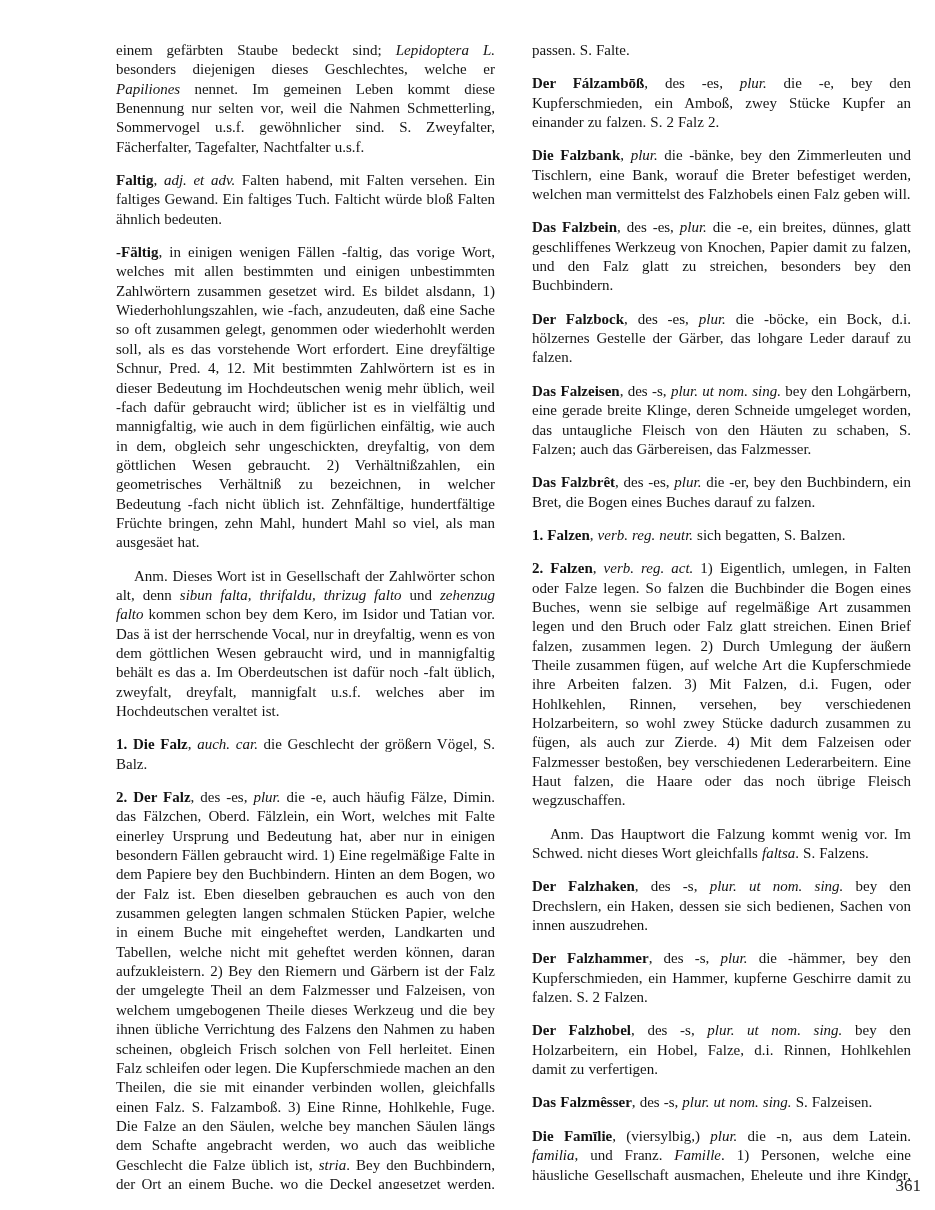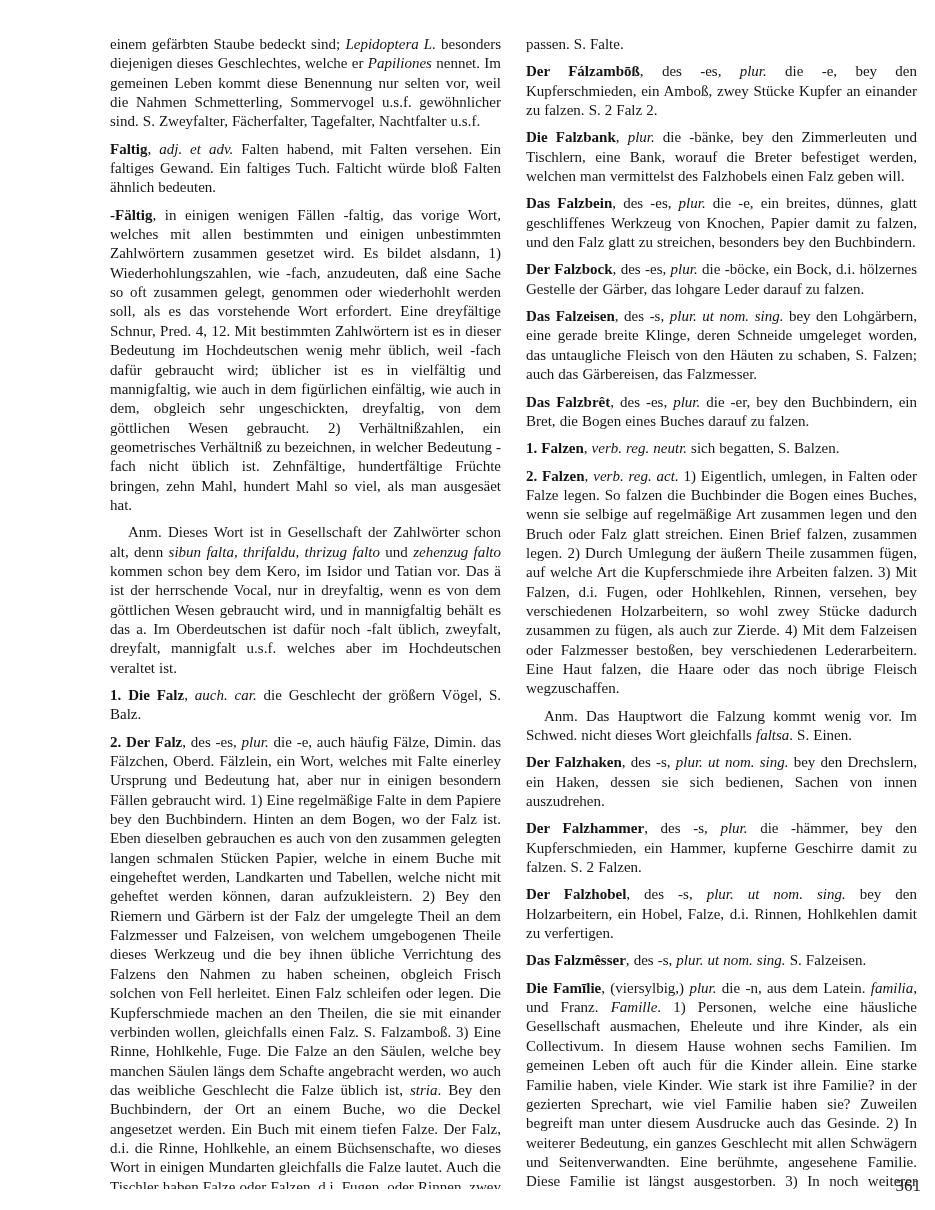--- a/index.html
+++ b/index.html
@@ -20,21 +20,21 @@
     overflow: hidden;
     font-size: 15px;
     line-height: 19.35px;
     text-align: justify;
     hyphens: auto;
     -webkit-hyphens: auto;
     word-spacing: 0.02em;
   }
   .col-left  { left: 102px; }
   .col-right { left: 518px; }
-  p.para { margin: 8px; padding: 0; }
+  p.para { margin: 14px; padding: 0; }
   p.para.indent { text-indent: 18px; }
   .b { font-weight: 700; }
   .i { font-style: italic; }
   .page-number {
     position: absolute;
     top: 1179px;
     right: 14px;
     font-size: 17px;
     line-height: 14px;
     color: #222;
@@ -55,21 +55,21 @@
   <div class="col col-right">
       <p class="para"><span>passen. S. Falte.</span></p>
       <p class="para"><span class="b">Der Fálzambōß</span><span>, des -es, </span><span class="i">plur.</span><span> die -e, bey den Kupferschmieden, ein Amboß, zwey Stücke Kupfer an einander zu falzen. S. 2 Falz 2.</span></p>
       <p class="para"><span class="b">Die Falzbank</span><span>, </span><span class="i">plur.</span><span> die -bänke, bey den Zimmerleuten und Tischlern, eine Bank, worauf die Breter befestiget werden, welchen man vermittelst des Falzhobels einen Falz geben will.</span></p>
       <p class="para"><span class="b">Das Falzbein</span><span>, des -es, </span><span class="i">plur.</span><span> die -e, ein breites, dünnes, glatt geschliffenes Werkzeug von Knochen, Papier damit zu falzen, und den Falz glatt zu streichen, besonders bey den Buchbindern.</span></p>
       <p class="para"><span class="b">Der Falzbock</span><span>, des -es, </span><span class="i">plur.</span><span> die -böcke, ein Bock, d.i. hölzernes Gestelle der Gärber, das lohgare Leder darauf zu falzen.</span></p>
       <p class="para"><span class="b">Das Falzeisen</span><span>, des -s, </span><span class="i">plur. ut nom. sing.</span><span> bey den Lohgärbern, eine gerade breite Klinge, deren Schneide umgeleget worden, das untaugliche Fleisch von den Häuten zu schaben, S. Falzen; auch das Gärbereisen, das Falzmesser.</span></p>
       <p class="para"><span class="b">Das Falzbrêt</span><span>, des -es, </span><span class="i">plur.</span><span> die -er, bey den Buchbindern, ein Bret, die Bogen eines Buches darauf zu falzen.</span></p>
       <p class="para"><span class="b">1. Falzen</span><span>, </span><span class="i">verb. reg. neutr.</span><span> sich begatten, S. Balzen.</span></p>
       <p class="para"><span class="b">2. Falzen</span><span>, </span><span class="i">verb. reg. act.</span><span> 1) Eigentlich, umlegen, in Falten oder Falze legen. So falzen die Buchbinder die Bogen eines Buches, wenn sie selbige auf regelmäßige Art zusammen legen und den Bruch oder Falz glatt streichen. Einen Brief falzen, zusammen legen. 2) Durch Umlegung der äußern Theile zusammen fügen, auf welche Art die Kupferschmiede ihre Arbeiten falzen. 3) Mit Falzen, d.i. Fugen, oder Hohlkehlen, Rinnen, versehen, bey verschiedenen Holzarbeitern, so wohl zwey Stücke dadurch zusammen zu fügen, als auch zur Zierde. 4) Mit dem Falzeisen oder Falzmesser bestoßen, bey verschiedenen Lederarbeitern. Eine Haut falzen, die Haare oder das noch übrige Fleisch wegzuschaffen.</span></p>
-      <p class="para indent"><span>Anm. Das Hauptwort die Falzung kommt wenig vor. Im Schwed. nicht dieses Wort gleichfalls </span><span class="i">faltsa</span><span>. S. Einen.</span></p>
+      <p class="para indent"><span>Anm. Das Hauptwort die Falzung kommt wenig vor. Im Schwed. nicht dieses Wort gleichfalls </span><span class="i">faltsa</span><span>. S. Falzens.</span></p>
       <p class="para"><span class="b">Der Falzhaken</span><span>, des -s, </span><span class="i">plur. ut nom. sing.</span><span> bey den Drechslern, ein Haken, dessen sie sich bedienen, Sachen von innen auszudrehen.</span></p>
       <p class="para"><span class="b">Der Falzhammer</span><span>, des -s, </span><span class="i">plur.</span><span> die -hämmer, bey den Kupferschmieden, ein Hammer, kupferne Geschirre damit zu falzen. S. 2 Falzen.</span></p>
       <p class="para"><span class="b">Der Falzhobel</span><span>, des -s, </span><span class="i">plur. ut nom. sing.</span><span> bey den Holzarbeitern, ein Hobel, Falze, d.i. Rinnen, Hohlkehlen damit zu verfertigen.</span></p>
       <p class="para"><span class="b">Das Falzmêsser</span><span>, des -s, </span><span class="i">plur. ut nom. sing.</span><span> S. Falzeisen.</span></p>
       <p class="para"><span class="b">Die Famīlie</span><span>, (viersylbig,) </span><span class="i">plur.</span><span> die -n, aus dem Latein. </span><span class="i">familia</span><span>, und Franz. </span><span class="i">Famille</span><span>. 1) Personen, welche eine häusliche Gesellschaft ausmachen, Eheleute und ihre Kinder, als ein Collectivum. In diesem Hause wohnen sechs Familien. Im gemeinen Leben oft auch für die Kinder allein. Eine starke Familie haben, viele Kinder. Wie stark ist ihre Familie? in der gezierten Sprechart, wie viel Familie haben sie? Zuweilen begreift man unter diesem Ausdrucke auch das Gesinde. 2) In weiterer Bedeutung, ein ganzes Geschlecht mit allen Schwägern und Seitenverwandten. Eine berühmte, angesehene Familie. Diese Familie ist längst ausgestorben. 3) In noch weiterer Bedeutung, gewisse bürgerliche Gesellschaften, welche unter eine größere, wie die Gattung unter das Geschlecht gehören. So sind die Grobschmiede, Kleinschmiede, Messerschmiede und Zeugschmiede, Familien der Schmiede.</span></p>
       <p class="para indent"><span>Anm. Ehe dieses Wort aus fremden Sprachen entlehnet wurde, gebrauchte man in der Oberdeutschen Mundart dafür </span><span class="i">Githigine, Hiuuiske</span><span>, Haushab, Husche. </span><span class="i">Haeskap</span><span> ist noch im</span></p>
     </div>
   <div class="page-number">361</div>
 </div>
 

